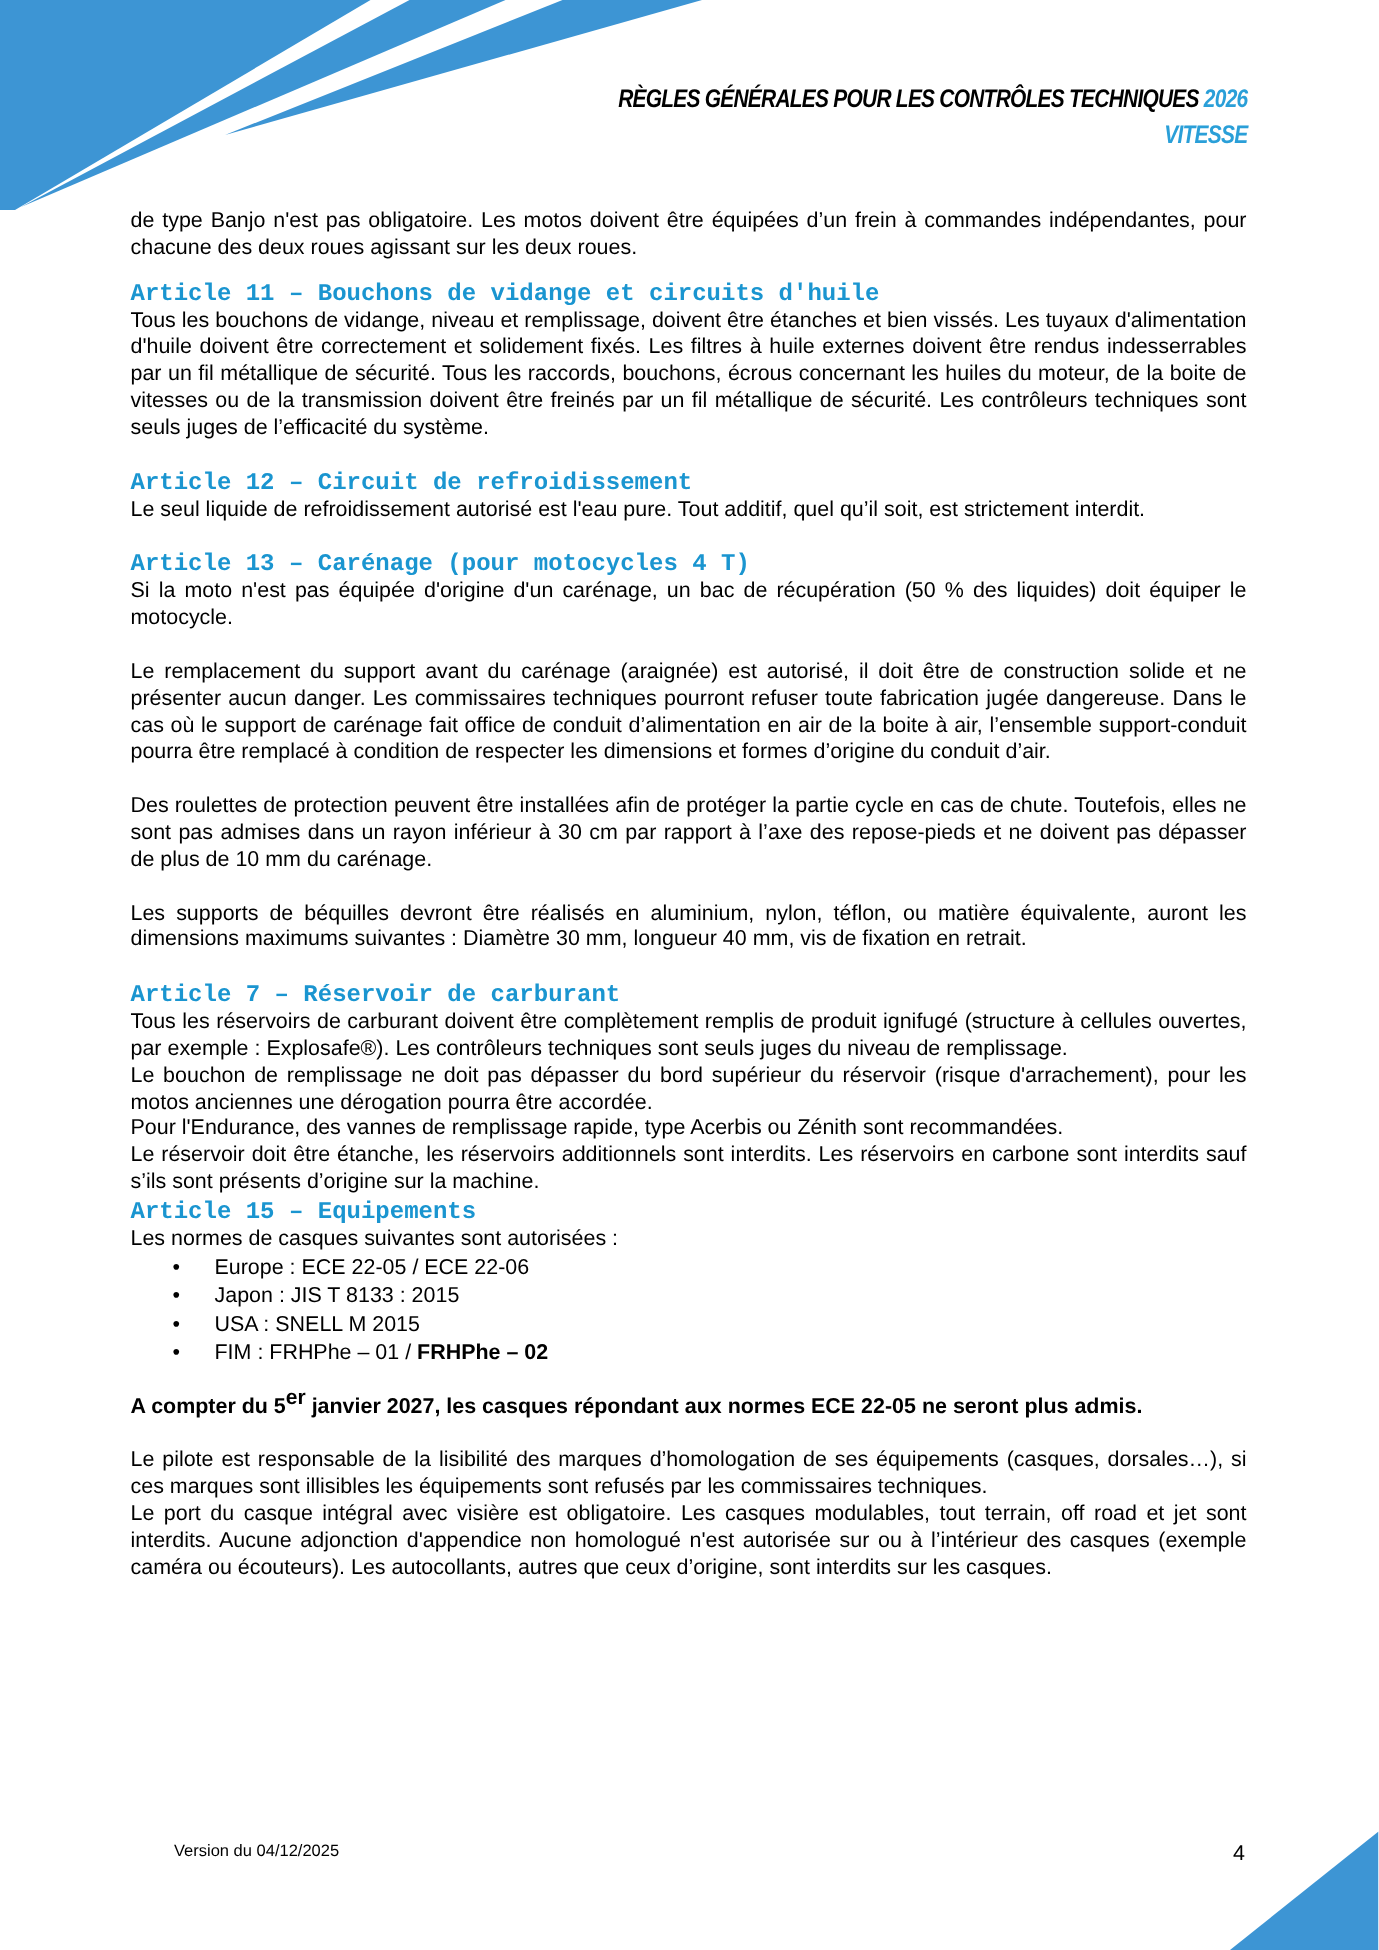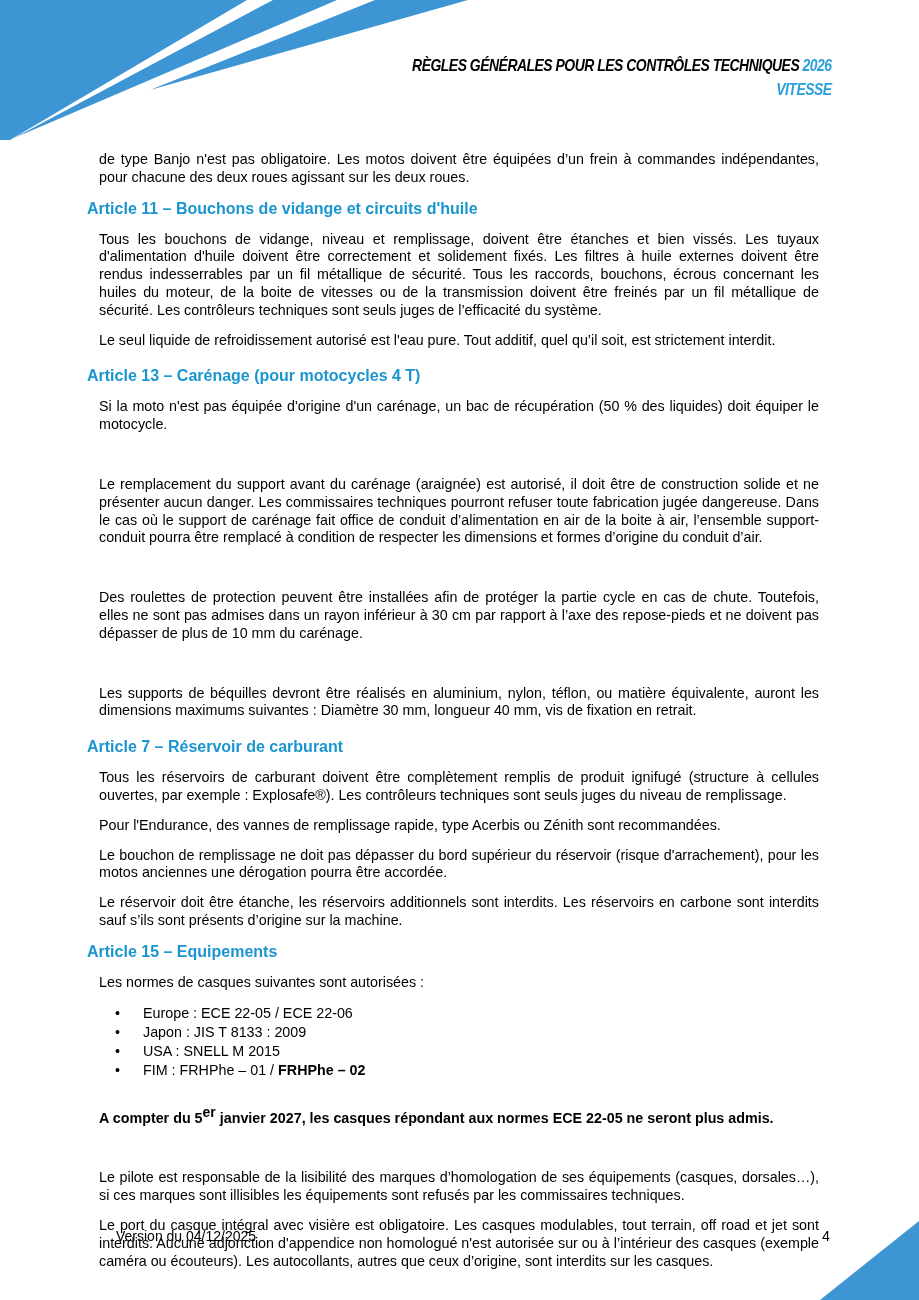--- a/index.html
+++ b/index.html
@@ -6,30 +6,30 @@
   body { width: 919px; height: 1300px; position: relative; overflow: hidden;
          font-family: "Liberation Sans", sans-serif; color: #000; }
   .deco { position: absolute; left: 0; top: 0; }
   .deco-br { position: absolute; left: 0; top: 0; }
   .hdr { position: absolute; right: 87px; top: 54px; text-align: right;
          font-family: "Liberation Sans", sans-serif; font-weight: 700; font-style: italic;
          font-size: 17px; line-height: 24px; letter-spacing: -0.6px; transform: scaleX(0.82); transform-origin: right top; }
   .hdr .blue { color: #2a9fd8; }
   .content { position: absolute; left: 87px; top: 139px; width: 744px;
              font-size: 14.3px; line-height: 17.8px; }
-  .content p { margin: 12px; text-align: justify; }
-  .content h2 { margin: 0; color: #1a95d0; font-size: 16px; font-weight: 700; line-height: 20px; }
+  .content p { margin: 0; text-align: justify; }
+  .content h2 { margin: 0; color: #1a95d0; font-size: 16px; font-weight: 700; line-height: 20px; font-family: Liberation Mono, monospace; }
   .gap-m { height: 18px; }
   .mt-h { margin-top: 11px !important; }
   ul.norms { margin: 0; padding: 0 0 0 56px; list-style: none; }
   ul.norms li { position: relative; line-height: 19px; }
   ul.norms li::before { content: "\2022"; position: absolute; left: -28px; }
   .bold { font-weight: 700; }
   sup { font-size: 14px; line-height: 0; }
-  .footer-left { position: absolute; left: 116px; top: 1228px; font-size: 14px; }
+  .footer-left { position: absolute; left: 116px; top: 1228px; font-size: 11px; }
   .footer-right { position: absolute; left: 822px; top: 1228px; font-size: 14.3px; }
 </style>
 </head>
 <body>
 
 <svg class="deco" width="480" height="145" viewBox="0 0 480 145">
   <polygon points="0,0 247,0 10,140 0,140" fill="#3d95d4"></polygon>
   <polygon points="273,0 337,0 14,138" fill="#3d95d4"></polygon>
   <polygon points="375,0 468,0 150,90" fill="#3d95d4"></polygon>
 </svg>
@@ -45,42 +45,43 @@
   </div>
   <div class="blue">VITESSE</div>
 </div>
 
 <div class="content">
   <p>de type Banjo n'est pas obligatoire. Les motos doivent être équipées d’un frein à commandes indépendantes, pour chacune des deux roues agissant sur les deux roues.</p>
 
   <h2 class="mt-h" style="margin-top:18px">Article 11 – Bouchons de vidange et circuits d'huile</h2>
   <p>Tous les bouchons de vidange, niveau et remplissage, doivent être étanches et bien vissés. Les tuyaux d'alimentation d'huile doivent être correctement et solidement fixés. Les filtres à huile externes doivent être rendus indesserrables par un fil métallique de sécurité. Tous les raccords, bouchons, écrous concernant les huiles du moteur, de la boite de vitesses ou de la transmission doivent être freinés par un fil métallique de sécurité. Les contrôleurs techniques sont seuls juges de l’efficacité du système.</p>
 
+  <h2 style="margin-top:17px">Article 12 – Circuit de refroidissement</h2>
   <p>Le seul liquide de refroidissement autorisé est l'eau pure. Tout additif, quel qu’il soit, est strictement interdit.</p>
 
   <h2 style="margin-top:17px">Article 13 – Carénage (pour motocycles 4 T)</h2>
   <p>Si la moto n'est pas équipée d'origine d'un carénage, un bac de récupération (50 % des liquides) doit équiper le motocycle.</p>
   <div class="gap-m"></div>
   <p>Le remplacement du support avant du carénage (araignée) est autorisé, il doit être de construction solide et ne présenter aucun danger. Les commissaires techniques pourront refuser toute fabrication jugée dangereuse. Dans le cas où le support de carénage fait office de conduit d’alimentation en air de la boite à air, l’ensemble support-conduit pourra être remplacé à condition de respecter les dimensions et formes d’origine du conduit d’air.</p>
   <div class="gap-m"></div>
   <p>Des roulettes de protection peuvent être installées afin de protéger la partie cycle en cas de chute. Toutefois, elles ne sont pas admises dans un rayon inférieur à 30 cm par rapport à l’axe des repose-pieds et ne doivent pas dépasser de plus de 10 mm du carénage.</p>
   <div class="gap-m"></div>
   <p>Les supports de béquilles devront être réalisés en aluminium, nylon, téflon, ou matière équivalente, auront les dimensions maximums suivantes : Diamètre 30 mm, longueur 40 mm, vis de fixation en retrait.</p>
 
   <h2 style="margin-top:17px">Article 7 – Réservoir de carburant</h2>
   <p>Tous les réservoirs de carburant doivent être complètement remplis de produit ignifugé (structure à cellules ouvertes, par exemple : Explosafe®). Les contrôleurs techniques sont seuls juges du niveau de remplissage.</p>
+  <p>Le bouchon de remplissage ne doit pas dépasser du bord supérieur du réservoir (risque d'arrachement), pour les motos anciennes une dérogation pourra être accordée.</p>
   <p>Pour l'Endurance, des vannes de remplissage rapide, type Acerbis ou Zénith sont recommandées.</p>
-  <p>Le bouchon de remplissage ne doit pas dépasser du bord supérieur du réservoir (risque d'arrachement), pour les motos anciennes une dérogation pourra être accordée.</p>
   <p>Le réservoir doit être étanche, les réservoirs additionnels sont interdits. Les réservoirs en carbone sont interdits sauf s’ils sont présents d’origine sur la machine.</p>
 
   <h2 style="margin-top:0">Article 15 – Equipements</h2>
   <p>Les normes de casques suivantes sont autorisées :</p>
   <ul class="norms">
     <li><span>Europe : ECE 22-05 / ECE 22-06</span></li>
-    <li><span>Japon : JIS T 8133 : 2009</span></li>
+    <li><span>Japon : JIS T 8133 : 2015</span></li>
     <li><span>USA : SNELL M 2015</span></li>
     <li><span>FIM : FRHPhe – 01 / </span><span class="bold">FRHPhe – 02</span></li>
   </ul>
   <div class="gap-m"></div>
   <p class="bold"><span>A compter du 5</span><sup>er</sup><span> janvier 2027, les casques répondant aux normes ECE 22-05 ne seront plus admis.</span></p>
   <div class="gap-m"></div>
   <p>Le pilote est responsable de la lisibilité des marques d’homologation de ses équipements (casques, dorsales…), si ces marques sont illisibles les équipements sont refusés par les commissaires techniques.</p>
   <p>Le port du casque intégral avec visière est obligatoire. Les casques modulables, tout terrain, off road et jet sont interdits. Aucune adjonction d'appendice non homologué n'est autorisée sur ou à l’intérieur des casques (exemple caméra ou écouteurs). Les autocollants, autres que ceux d’origine, sont interdits sur les casques.</p>
 </div>
 

